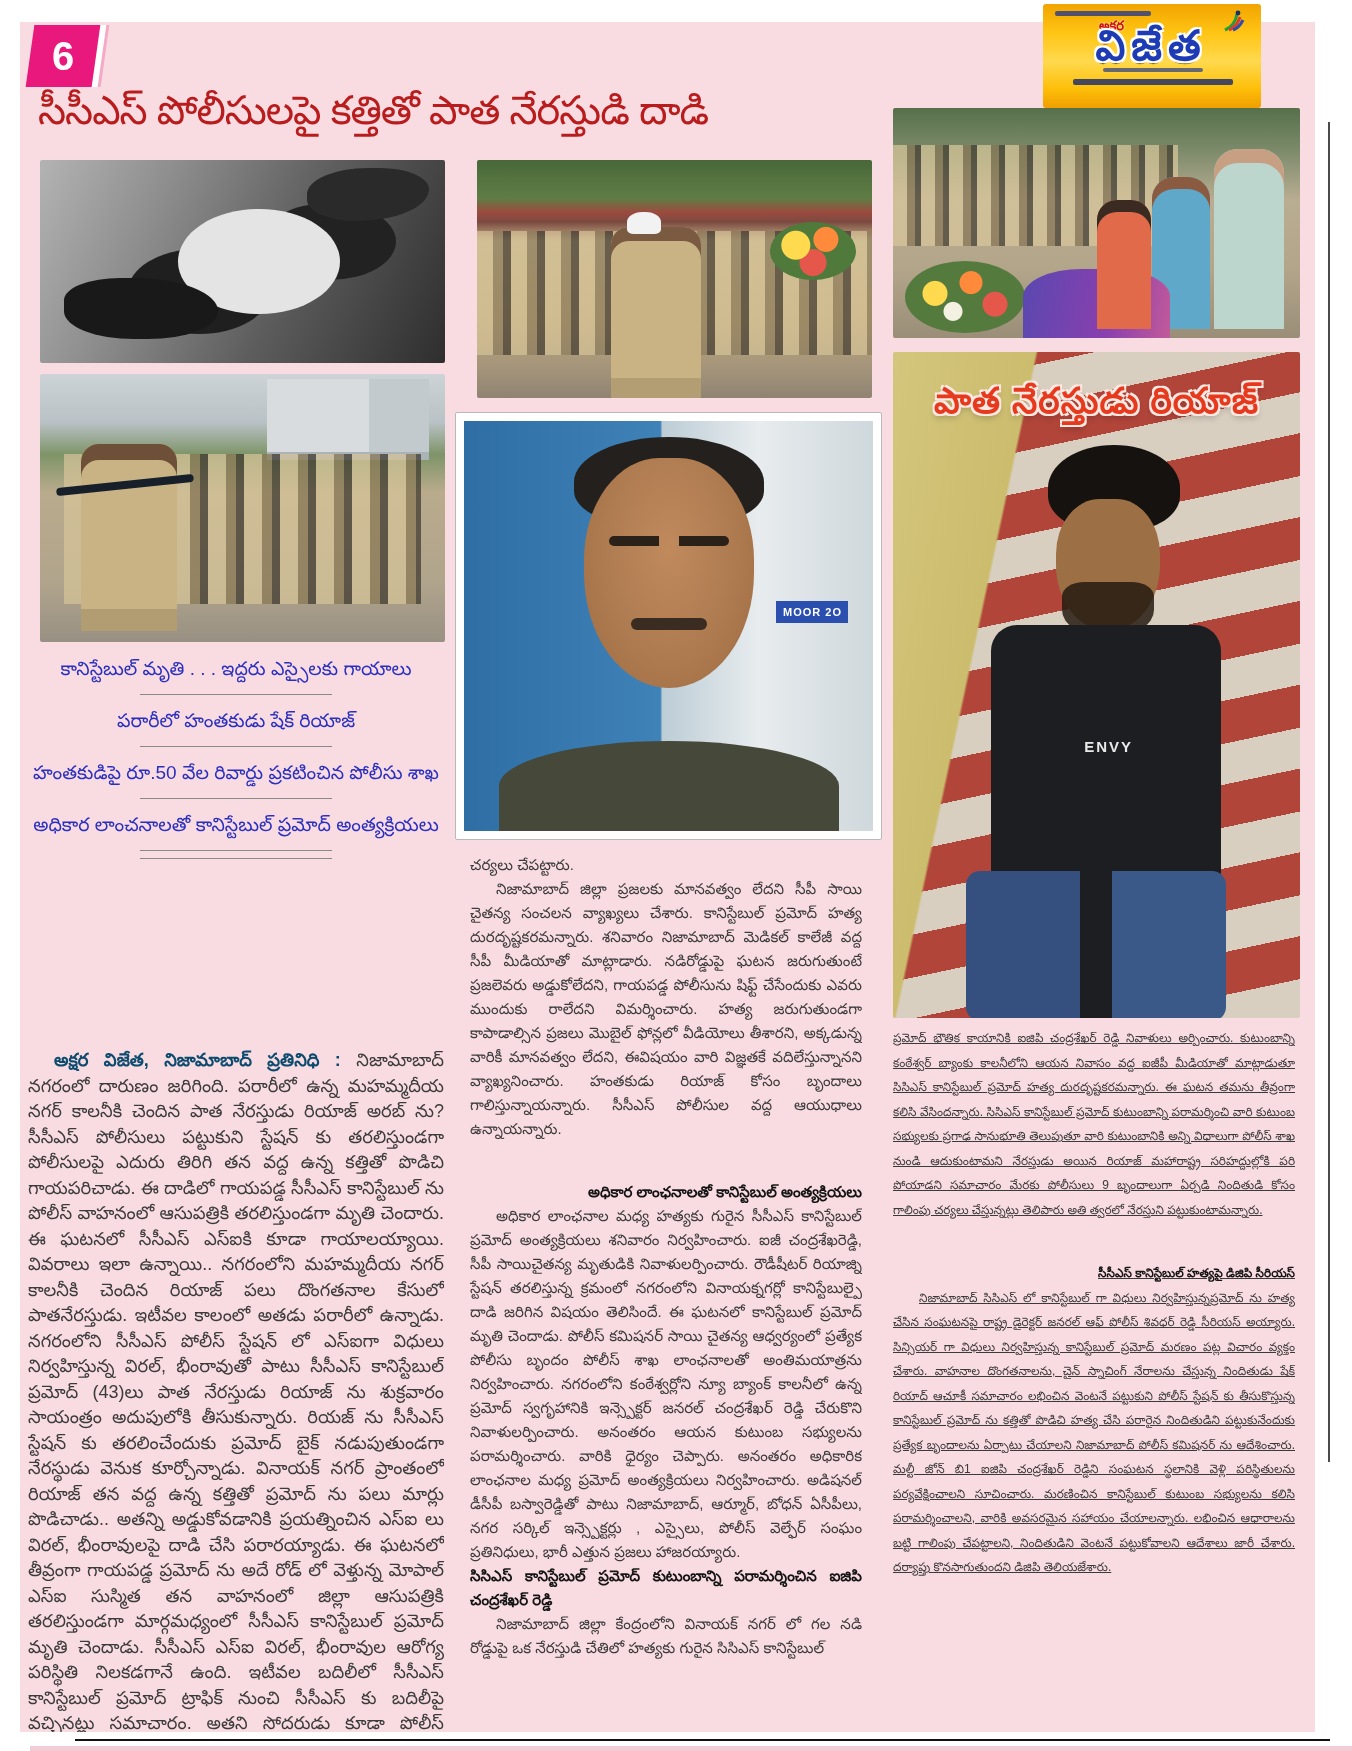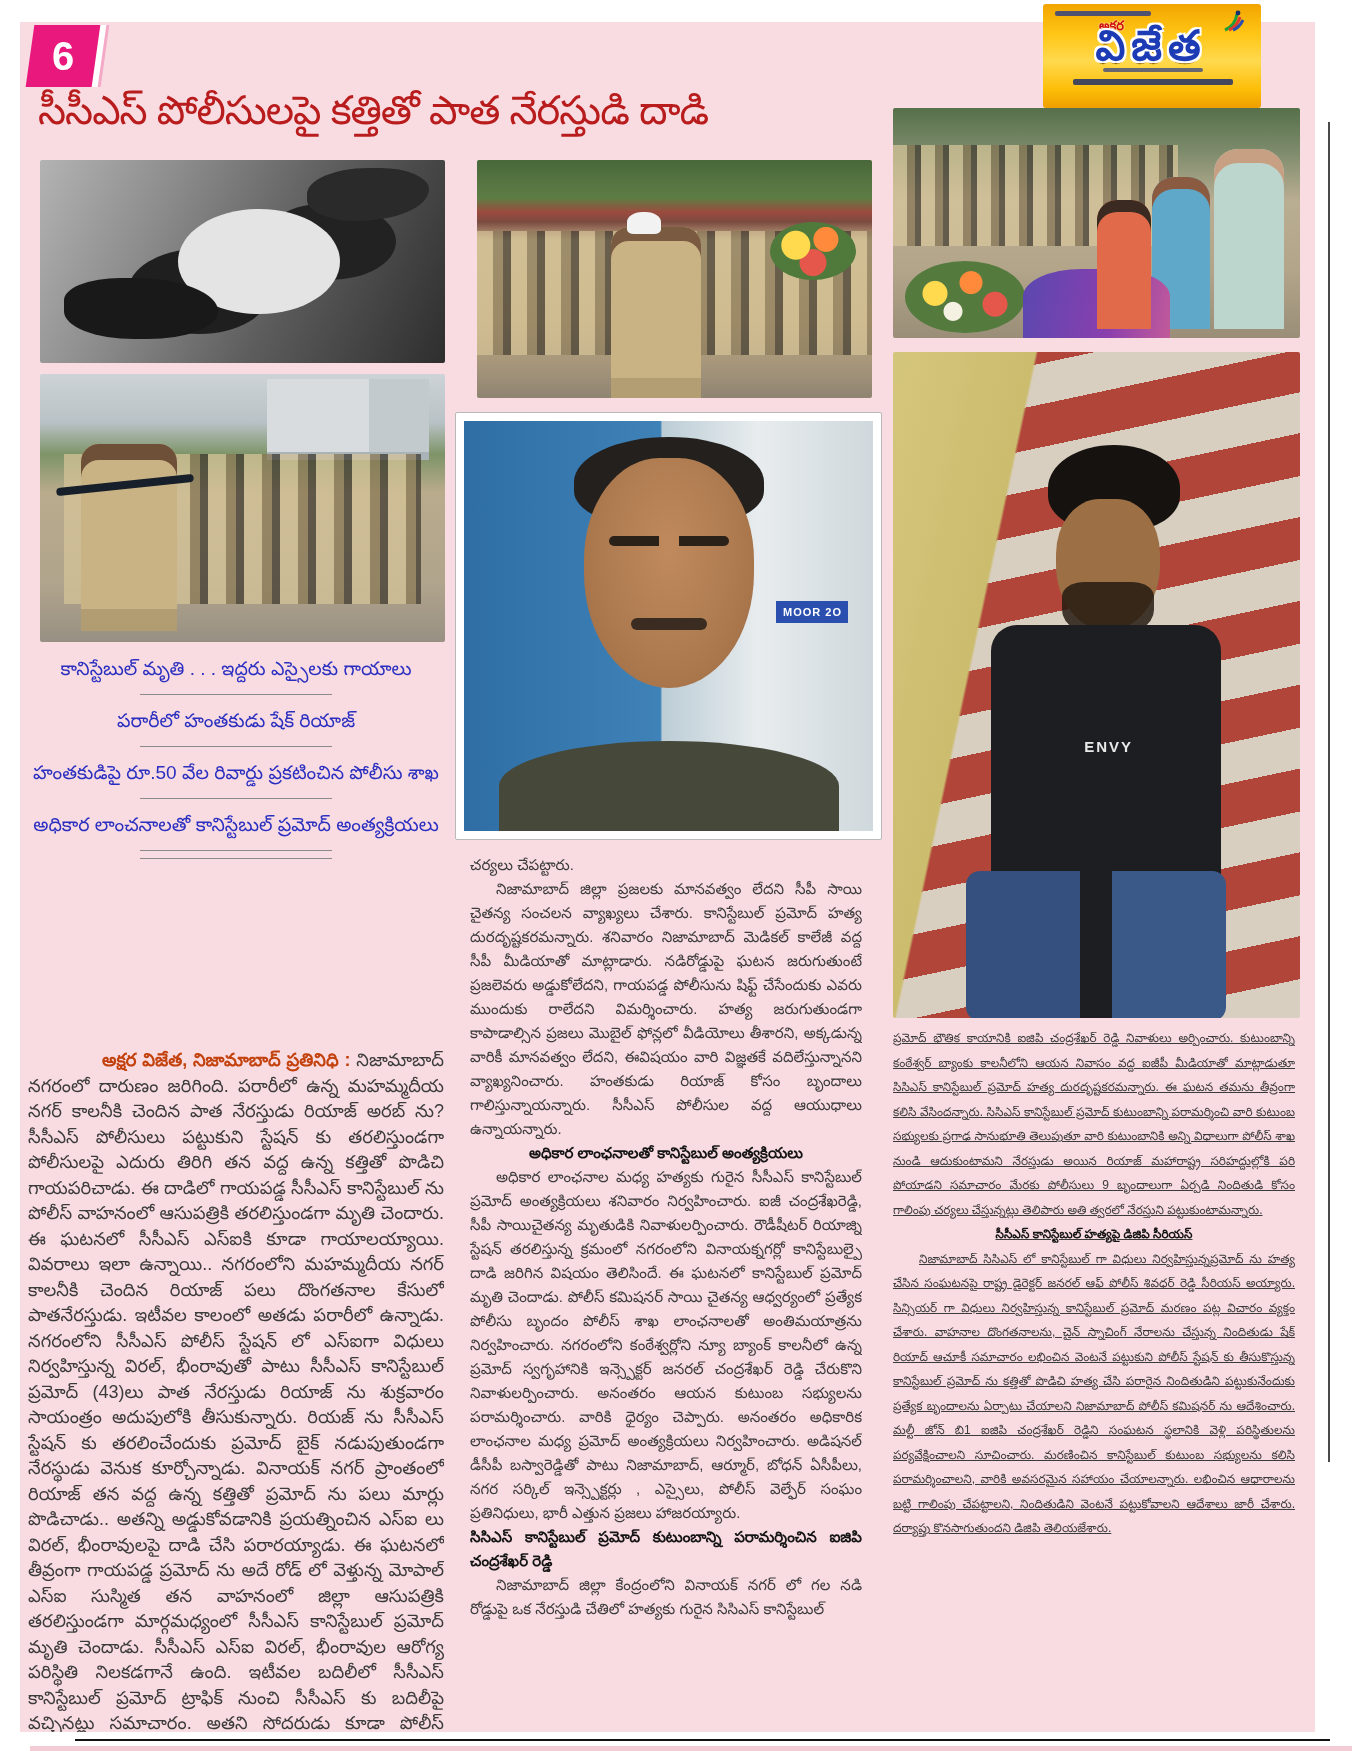--- a/index.html
+++ b/index.html
@@ -130,23 +130,23 @@
   
   .deck{left:28px;top:650px;width:416px;text-align:center;color:#2b2fc0;
     font-size:19px;line-height:37px;font-weight:500;}
   .deck .rule{width:46%;height:1px;background:#8a8a8a;margin:7px auto;}
   .col{color:#3b3b3b;font-size:18px;line-height:25.5px;text-align:justify;}
   .col p{margin:0;}
   .col .indent{text-indent:26px;}
   .left-body{left:28px;top:1048px;width:416px;height:684px;overflow:hidden;}
   .mid-body{left:470px;top:853px;width:392px;height:879px;overflow:hidden;font-size:15px;line-height:24px;}
   .right-body{left:893px;top:1026px;width:402px;height:706px;overflow:hidden;font-size:12px;line-height:24.5px;text-decoration:underline;}
-  .dateline{color:#c2410c;font-weight:bold;margin-left:48px;}
+  .dateline{color:#0c4a6e;font-weight:bold;}
   .subhead{font-weight:bold;color:#141414;margin:2px 0;}
-  .subhead.center{text-align:center;}
+  .subhead.center{text-align:right;margin-top:39px;}
 </style>
 </head>
 <body>
 
 <div class="abs page"></div>
 <div class="abs vrule"></div>
 
 <div class="abs pageno">
   <span>6</span>
 </div>
@@ -200,20 +200,21 @@
     <div class="shirt"></div>
   </div>
 </div>
 <div class="ph ph-stairs">
   <div class="hair"></div>
   <div class="face"></div>
   <div class="beard"></div>
   <div class="shirt"></div>
   <div class="brand">ENVY</div>
   <div class="jeans"></div>
+  <div class="caption">పాత నేరస్తుడు రియాజ్</div>
 </div>
 
 <div class="abs deck">
   <div>కానిస్టేబుల్ మృతి . . . ఇద్దరు ఎస్సైలకు గాయాలు</div>
   <div class="rule"></div>
   <div>పరారీలో హంతకుడు షేక్ రియాజ్</div>
   <div class="rule"></div>
   <div>హంతకుడిపై రూ.50 వేల రివార్డు ప్రకటించిన పోలీసు శాఖ</div>
   <div class="rule"></div>
   <div>అధికార లాంచనాలతో కానిస్టేబుల్ ప్రమోద్ అంత్యక్రియలు</div>

